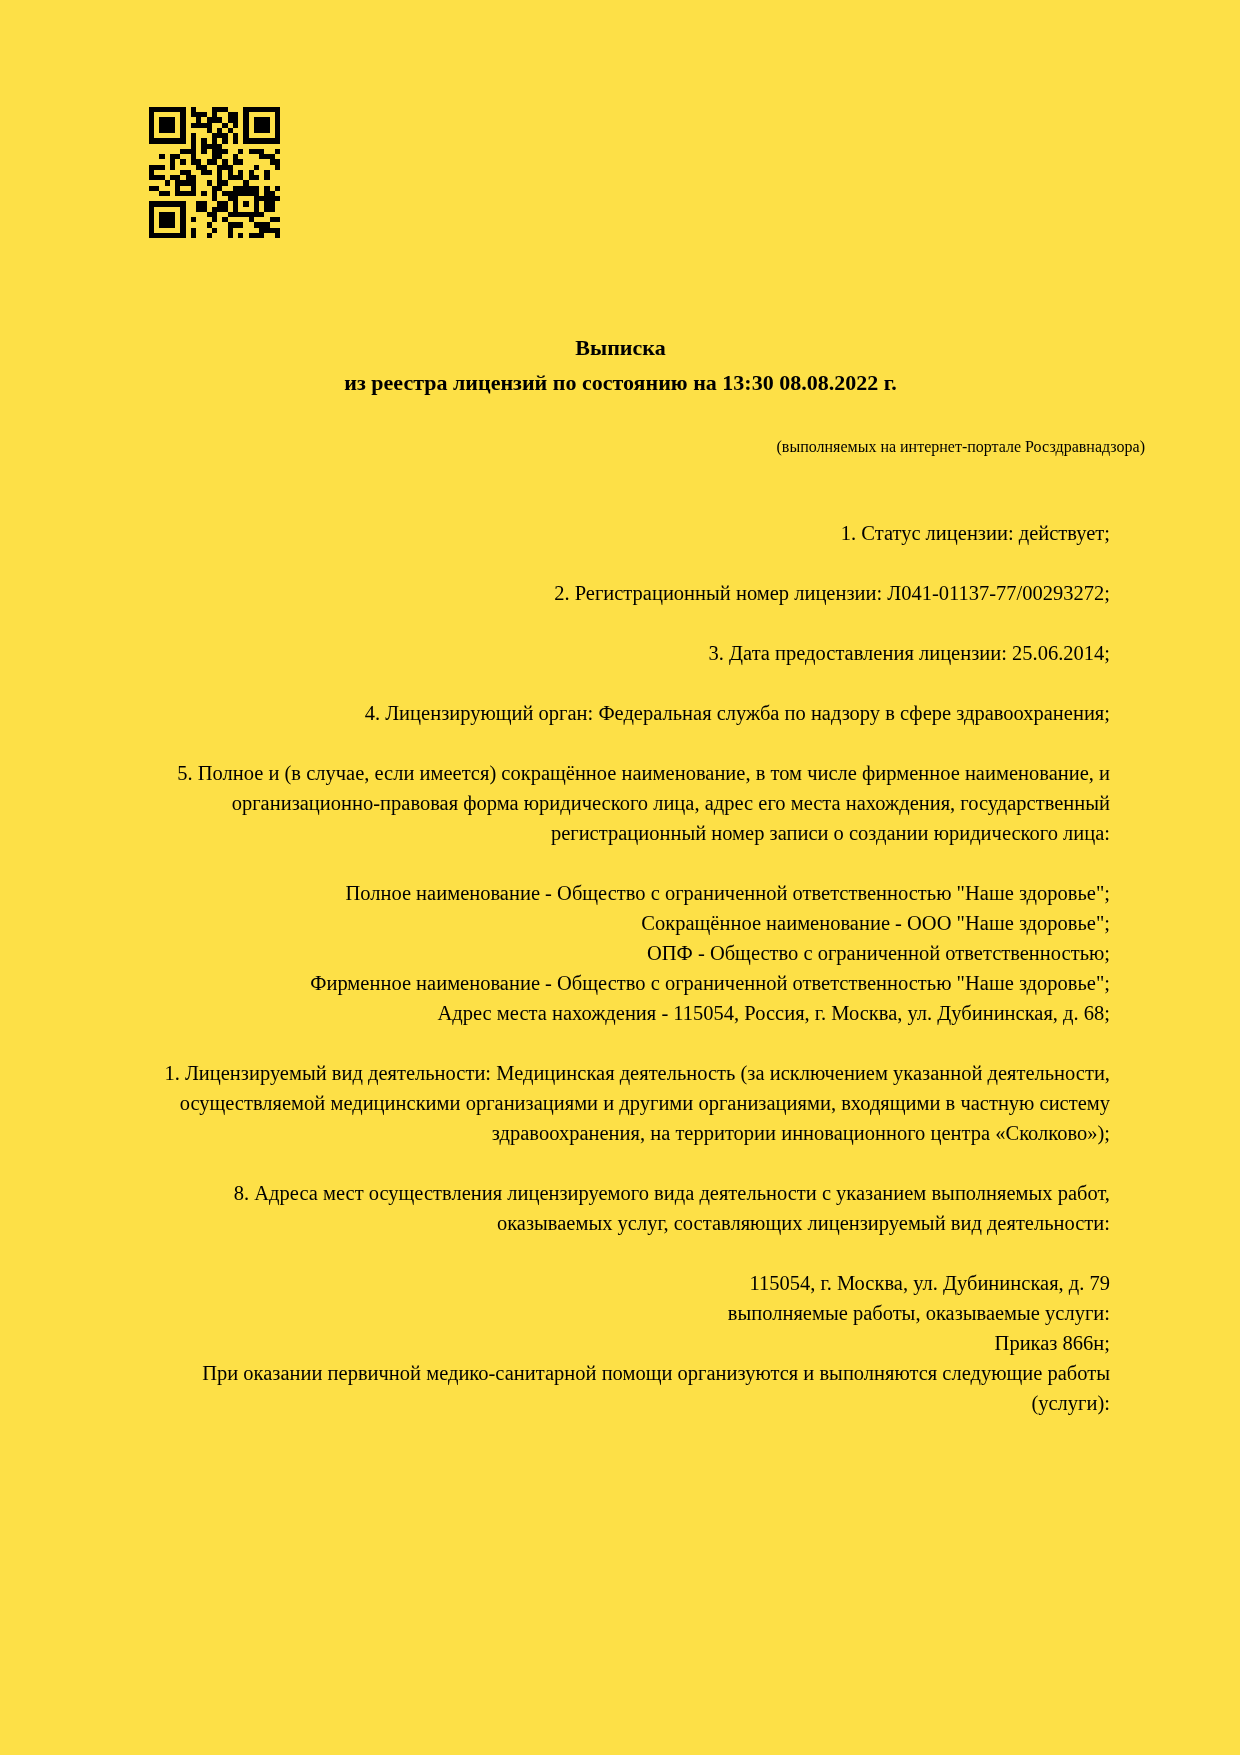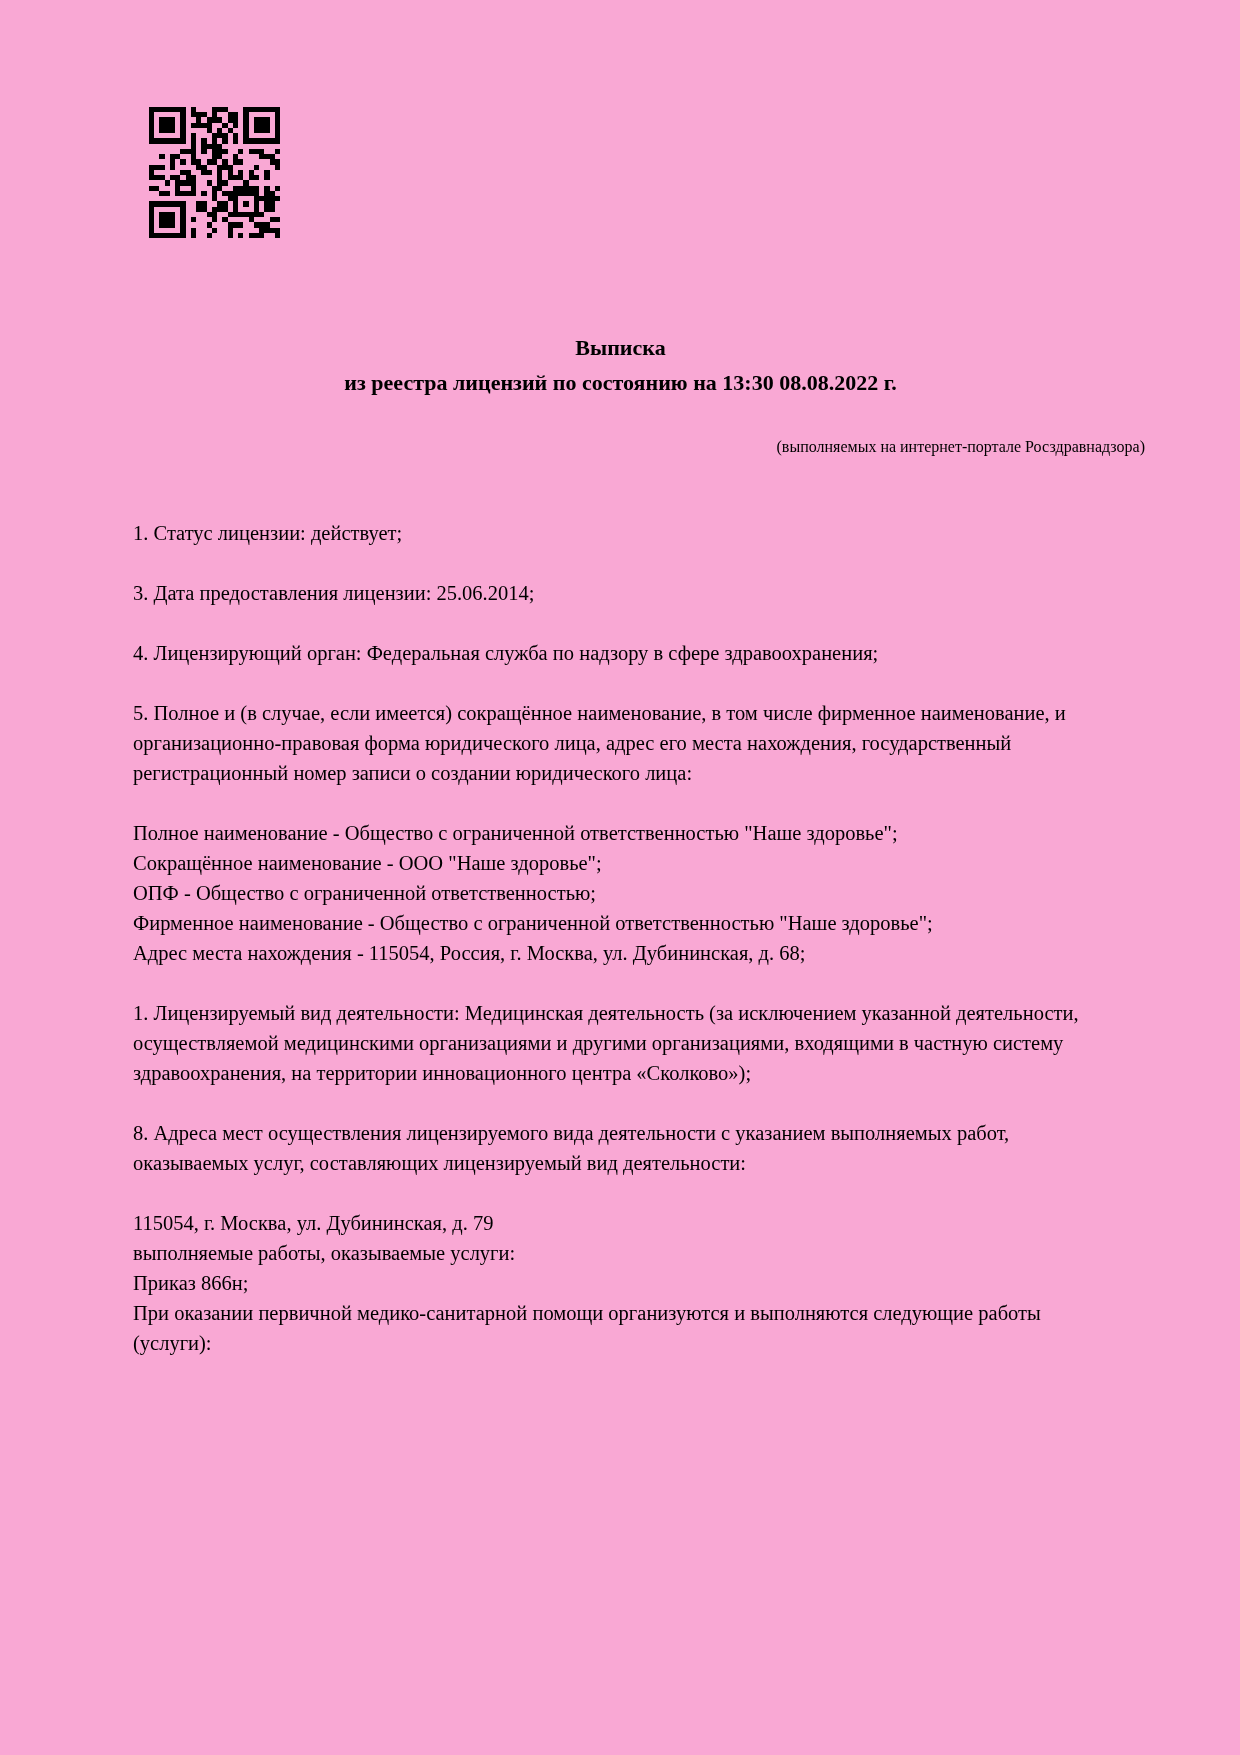--- a/index.html
+++ b/index.html
@@ -1,37 +1,37 @@
 <!DOCTYPE html>
 <html lang="ru"><head>
 <meta charset="utf-8">
 <style>
   html,body{margin:0;padding:0;background:#fff;}
   .page{
     position:relative;
     width:1240px;height:1755px;
-    background:#f9a8d4;
+    background:#fde047;
     color:#000000;
     font-family:"Liberation Serif", serif;
     overflow:hidden;
   }
   .qr{position:absolute;left:149px;top:107px;width:131px;height:131px;}
   .title{
     position:absolute;left:133px;top:330px;width:975px;
     text-align:center;font-weight:700;font-size:22px;line-height:35px;
     white-space:nowrap;
   }
   .subtitle{
     position:absolute;left:240px;top:435px;width:905px;
     text-align:right;font-size:16px;line-height:24px;
   }
   .doc-body{
     position:absolute;left:133px;top:518px;width:977px;
     font-size:20.5px;line-height:30px;
-    text-align:left;
+    text-align:right;
   }
   .para{margin:0 0 30px 0;}
   .line{min-height:30px;}
 </style>
 </head>
 <body>
 
 <div class="page">
 
   <svg id="qr" class="qr" viewBox="0 0 25 25" shape-rendering="crispEdges" aria-hidden="true">
@@ -351,20 +351,23 @@
     <div>из реестра лицензий по состоянию на 13:30 08.08.2022 г.</div>
   </div>
 
   <div class="subtitle">(выполняемых на интернет-портале Росздравнадзора)</div>
 
   <div id="doc-body" class="doc-body">
       <div class="para">
         <div class="line">1. Статус лицензии: действует;</div>
       </div>
       <div class="para">
+        <div class="line">2. Регистрационный номер лицензии: Л041-01137-77/00293272;</div>
+      </div>
+      <div class="para">
         <div class="line">3. Дата предоставления лицензии: 25.06.2014;</div>
       </div>
       <div class="para">
         <div class="line">4. Лицензирующий орган: Федеральная служба по надзору в сфере здравоохранения;</div>
       </div>
       <div class="para">
         <div class="line">5. Полное и (в случае, если имеется) сокращённое наименование, в том числе фирменное наименование, и организационно-правовая форма юридического лица, адрес его места нахождения, государственный регистрационный номер записи о создании юридического лица:</div>
       </div>
       <div class="para">
         <div class="line">Полное наименование - Общество с ограниченной ответственностью "Наше здоровье";</div>

